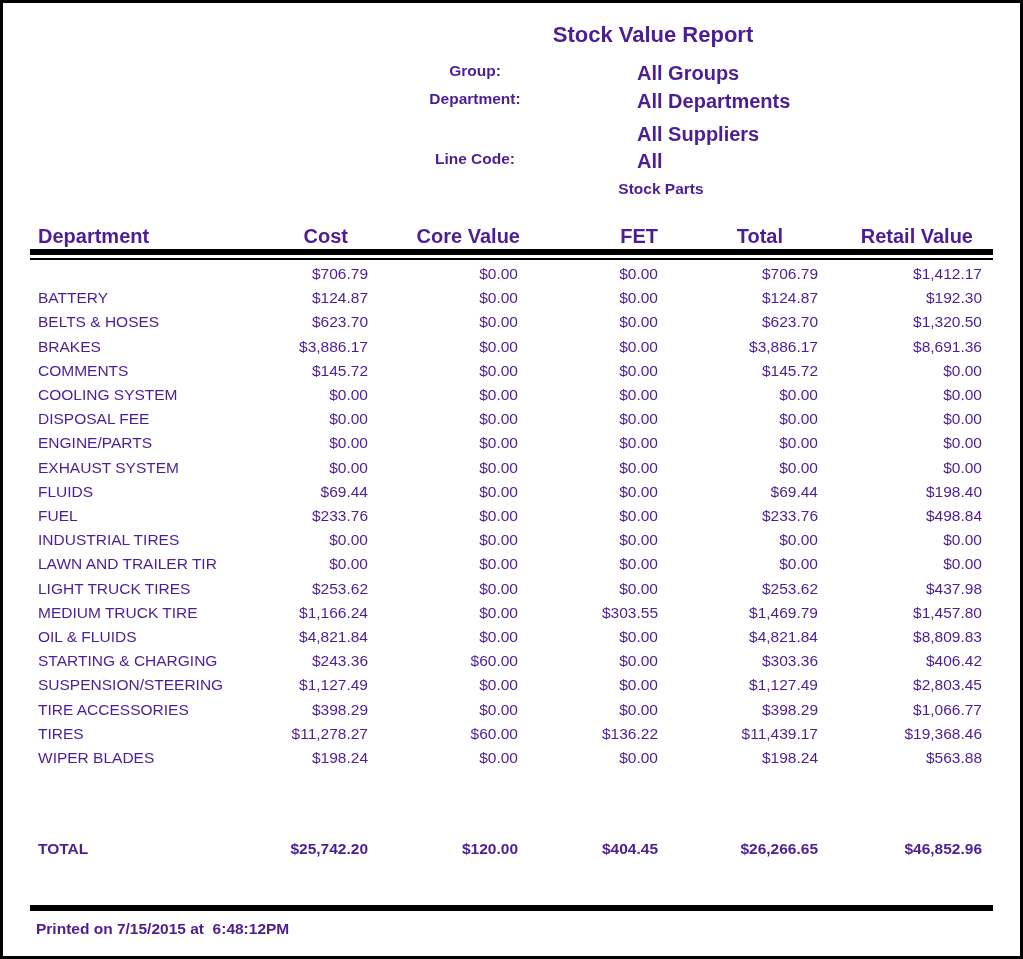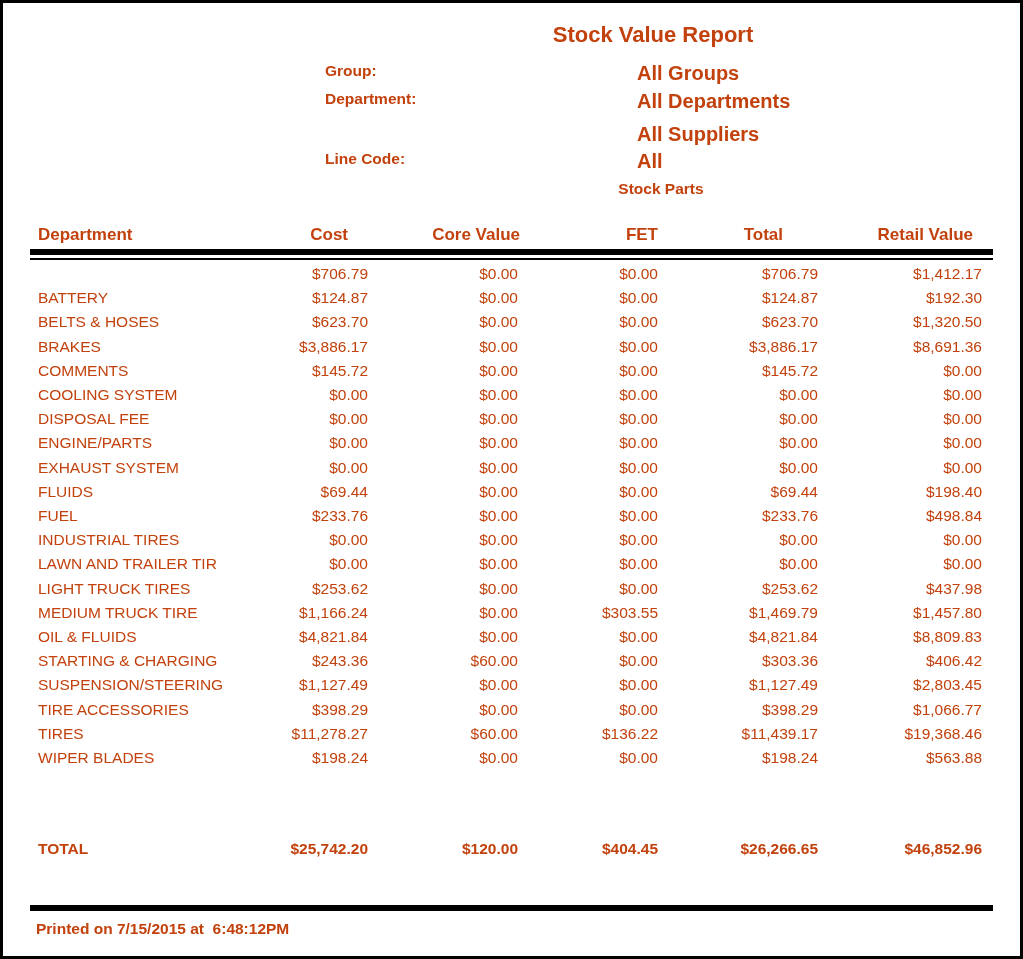--- a/index.html
+++ b/index.html
@@ -1,51 +1,51 @@
 <!DOCTYPE html>
 <html><head>
 <meta charset="utf-8">
 <style>
   html,body{margin:0;padding:0;background:#fff;}
   .page{
     position:relative;
     width:1023px;height:959px;
-    background:#fff;color:#c2410c;
+    background:#fff;color:#4c1d95;
     font-family:"Liberation Sans", sans-serif;
     overflow:hidden;
   }
   .frame{
     position:absolute;inset:0;
     border:3px solid #000;
     pointer-events:none;
   }
   
   .report-title{
     position:absolute;top:22px;left:653px;
     transform:translateX(-50%);
     font-size:22px;font-weight:bold;white-space:nowrap;
   }
   .filter-label{
     position:absolute;width:300px;left:325px;
-    text-align:left;font-size:15.5px;font-weight:bold;white-space:nowrap;
+    text-align:center;font-size:15.5px;font-weight:bold;white-space:nowrap;
   }
   .filter-value{
     position:absolute;left:637px;
     font-size:20px;font-weight:bold;white-space:nowrap;
   }
   .f0{top:62px;} .f1{top:90px;} .f2{top:123px;} .f3{top:150px;}
   .section-title{
     position:absolute;top:180px;left:661px;
     transform:translateX(-50%);
     font-size:15.5px;font-weight:bold;white-space:nowrap;
   }
   
   .th{
     position:absolute;top:225px;
-    font-size:17px;font-weight:bold;white-space:nowrap;
+    font-size:20px;font-weight:bold;white-space:nowrap;
   }
   .th-dept{left:38px;}
   .th-cost{right:675px;}
   .th-core{right:503px;}
   .th-fet{right:365px;}
   .th-total{right:240px;}
   .th-retail{right:50px;}
   .rule{position:absolute;left:30px;width:963px;background:#000;}
   .rule-thick-top{top:249px;height:6px;}
   .rule-thin-top{top:258px;height:2px;}

